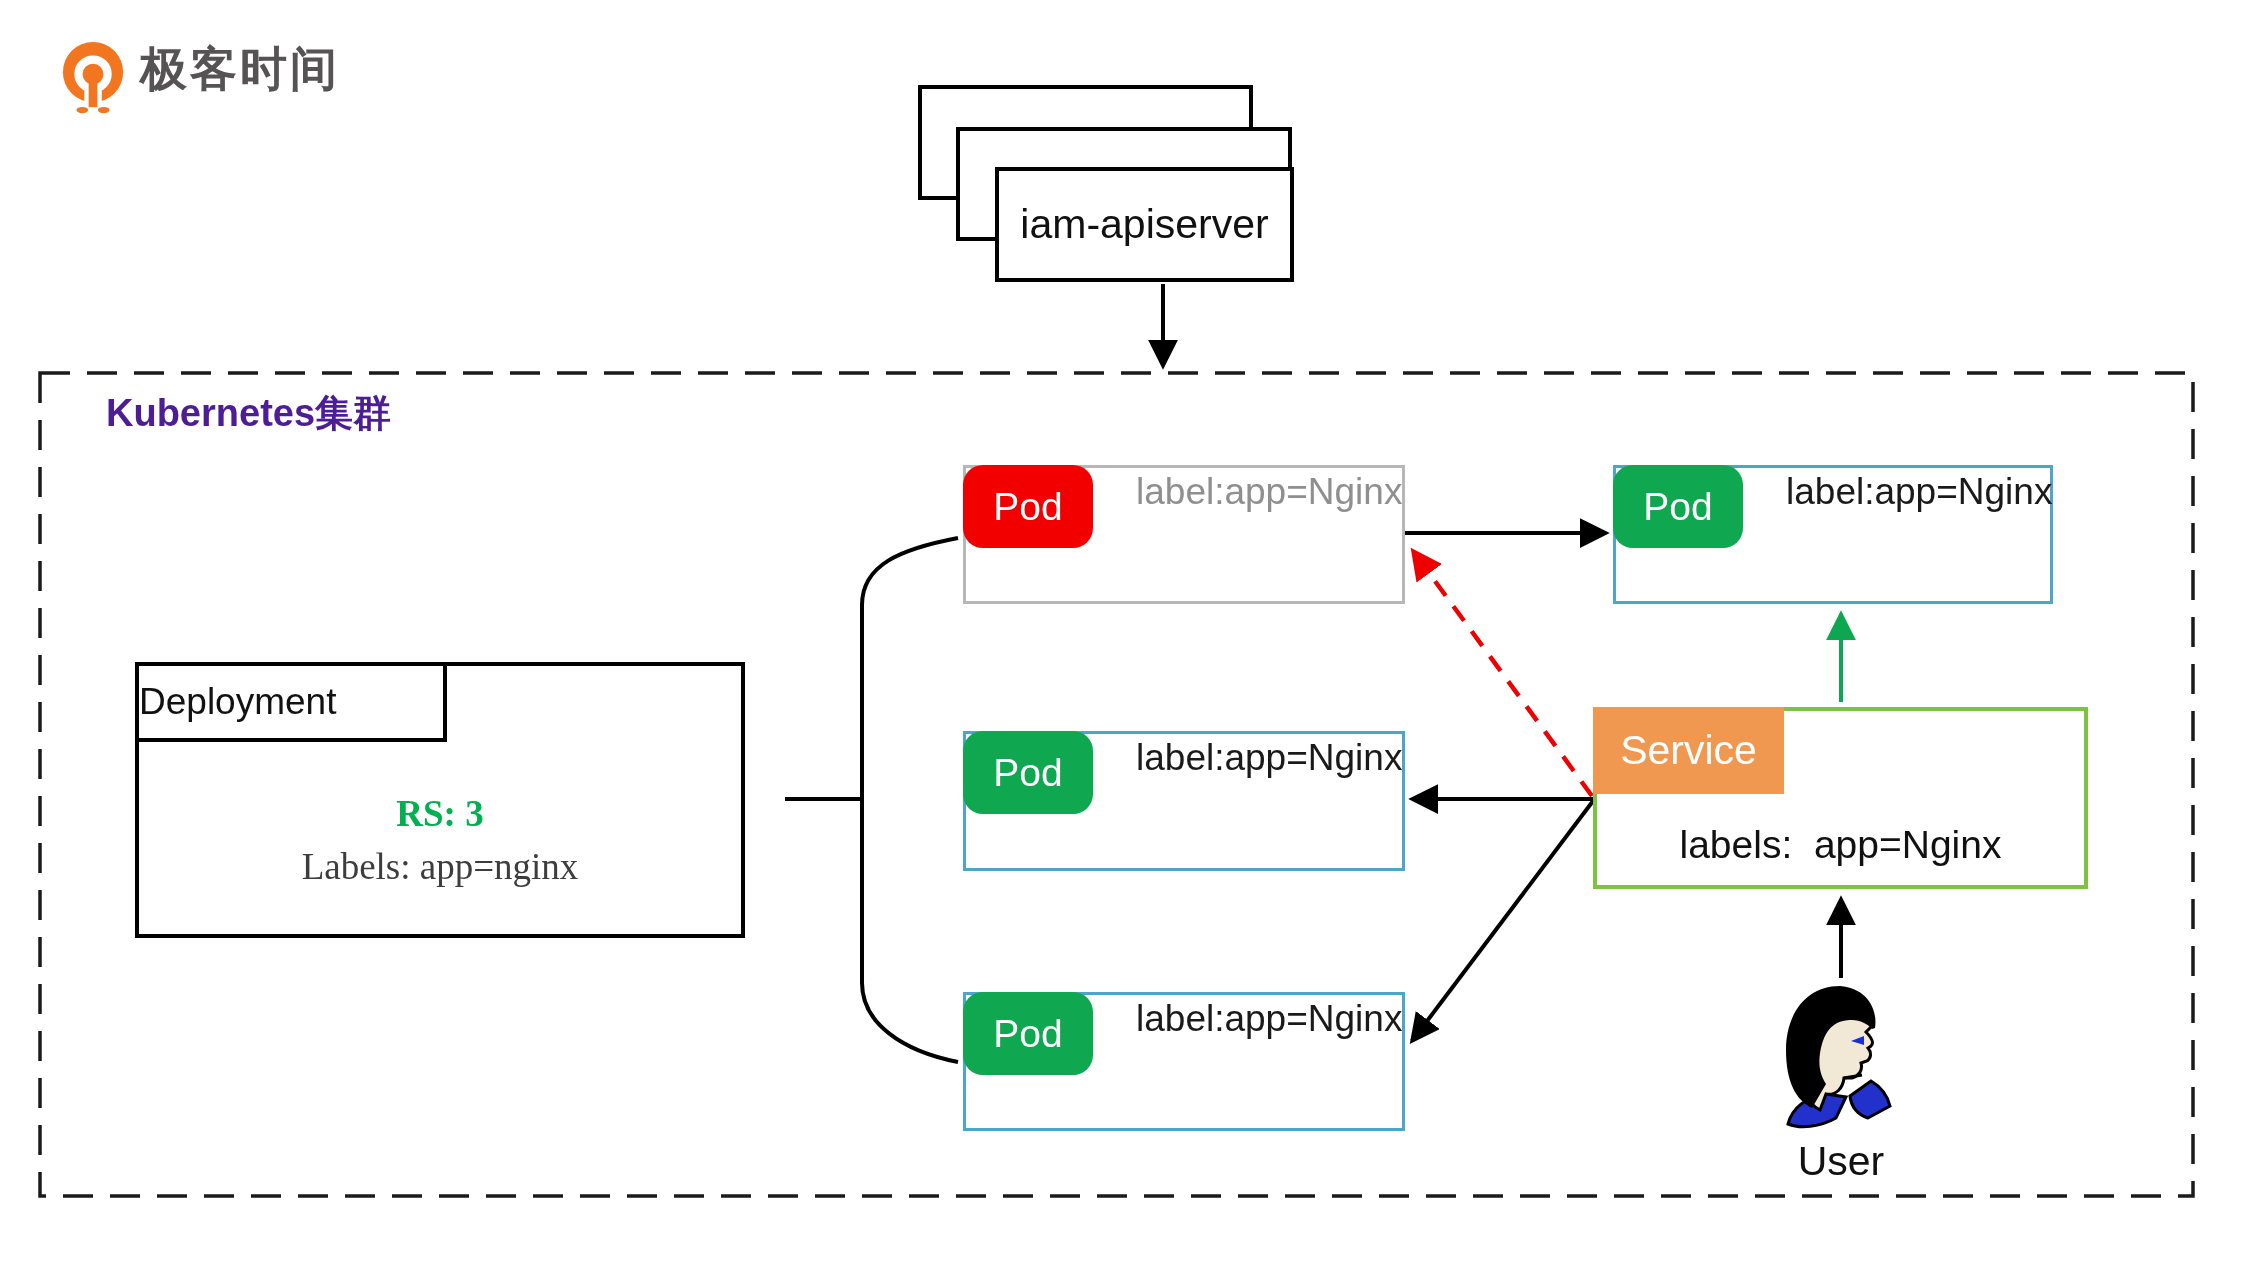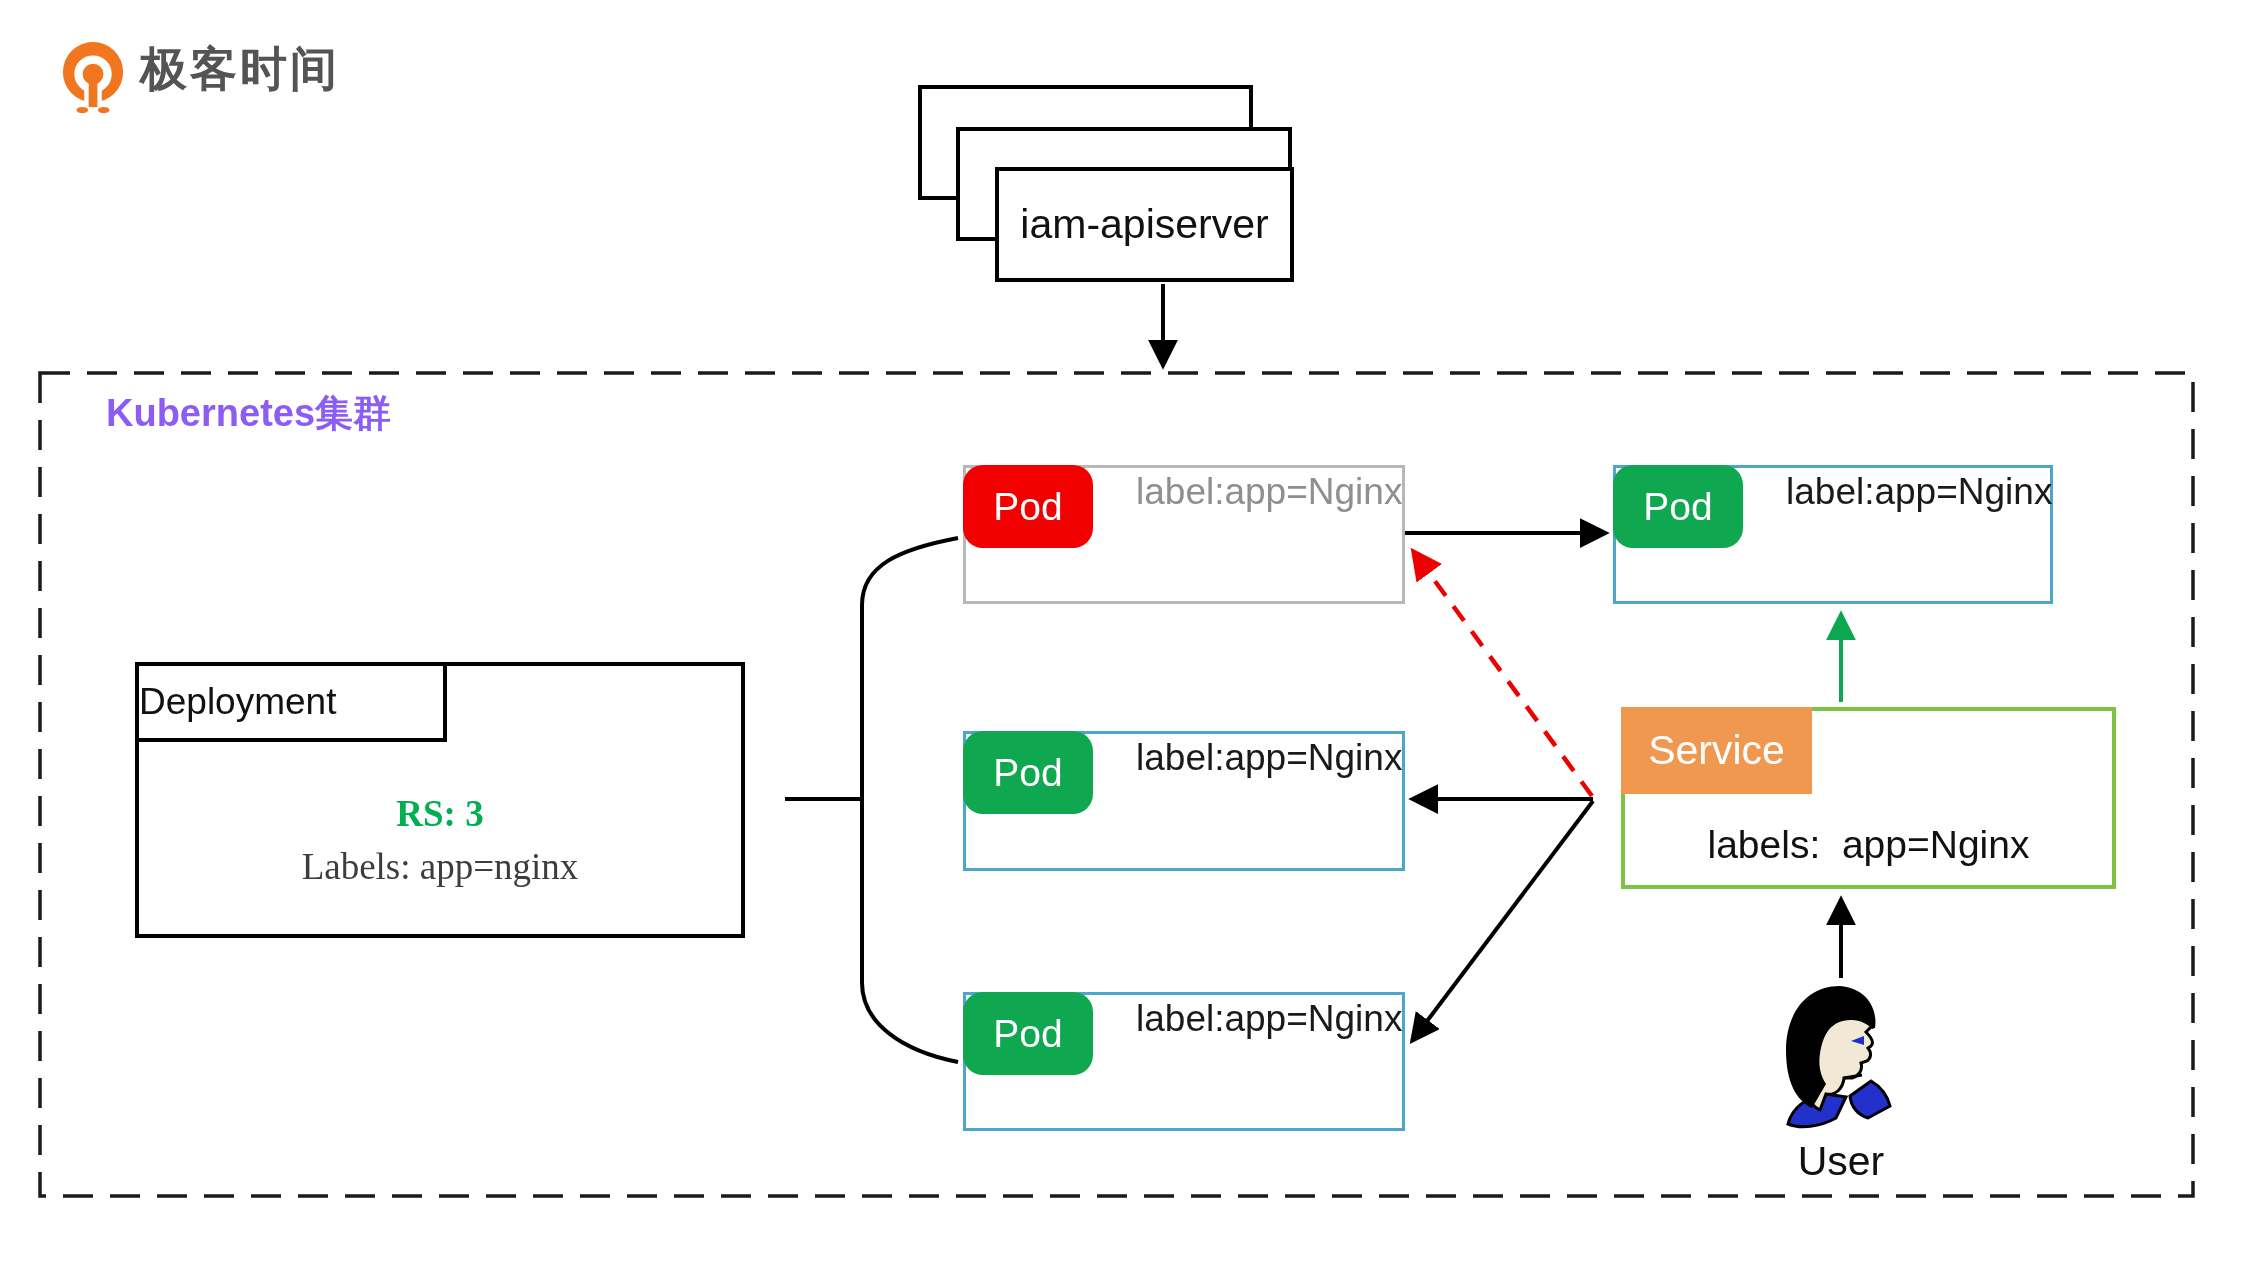--- a/index.html
+++ b/index.html
@@ -9,21 +9,21 @@
   }
   .abs{position:absolute;}
   svg{display:block;}
   
   .logo{left:60px;top:38px;display:flex;gap:12px;}
   .logo-text{font-size:47px;font-weight:600;color:#565355;letter-spacing:3px;padding-bottom:4px;}
   
   .stackbox{background:#fff;border:4px solid #000;box-sizing:border-box;}
   .stack-front{display:flex;align-items:center;justify-content:center;font-size:41px;color:#111;}
   
-  .cluster-label{left:106px;top:388px;font-size:38px;font-weight:700;color:#8b5cf6;}
+  .cluster-label{left:106px;top:388px;font-size:38px;font-weight:700;color:#4c1d95;}
   
   .deployment{left:135px;top:662px;width:610px;height:276px;border:4px solid #000;box-sizing:border-box;background:#fff;}
   .deployment-tab{position:absolute;left:-4px;top:-4px;width:312px;height:80px;border:4px solid #000;box-sizing:border-box;
     background:#fff;display:flex;align-items:center;font-size:37px;color:#111;}
   .deployment-body{position:absolute;left:0;top:76px;width:100%;height:196px;display:flex;flex-direction:column;
     align-items:center;justify-content:center;gap:10px;font-family:Liberation Serif, serif;}
   .rs-line{font-size:37px;font-weight:700;color:#00B050;}
   .labels-line{font-size:37px;color:#3d3d3d;}
   
   .pod{box-sizing:border-box;background:#fff;}
@@ -31,21 +31,21 @@
   .pod-blue{border:3px solid #4BA6C9;}
   .pod-badge{position:absolute;left:-3px;top:-3px;width:130px;height:83px;border-radius:20px;
     display:flex;align-items:center;justify-content:center;font-size:39px;color:#fff;}
   .badge-red{background:#F20000;}
   .badge-green{background:#0FA750;}
   .pod-text{position:absolute;left:170px;top:0;height:100%;display:flex;flex-direction:row;justify-content:center;
     font-size:37px;line-height:1.32;}
   .text-gray{color:#8F8F8F;}
   .text-dark{color:#1a1a1a;}
   
-  .service{left:1593px;top:707px;width:495px;height:182px;border:4px solid #7DC242;box-sizing:border-box;background:#fff;margin-left:28px;}
+  .service{left:1593px;top:707px;width:495px;height:182px;border:4px solid #7DC242;box-sizing:border-box;background:#fff;}
   .service-badge{position:absolute;left:-4px;top:-4px;width:191px;height:87px;background:#F09850;
     display:flex;align-items:center;justify-content:center;font-size:41px;color:#fff;}
   .service-labels{position:absolute;left:0;bottom:18px;width:100%;text-align:center;font-size:39px;color:#111;white-space:pre;}
   
   .user-label{left:1765px;top:1138px;width:152px;text-align:center;font-size:41px;color:#111;}
 </style>
 </head>
 <body>
 
 <div class="canvas">

